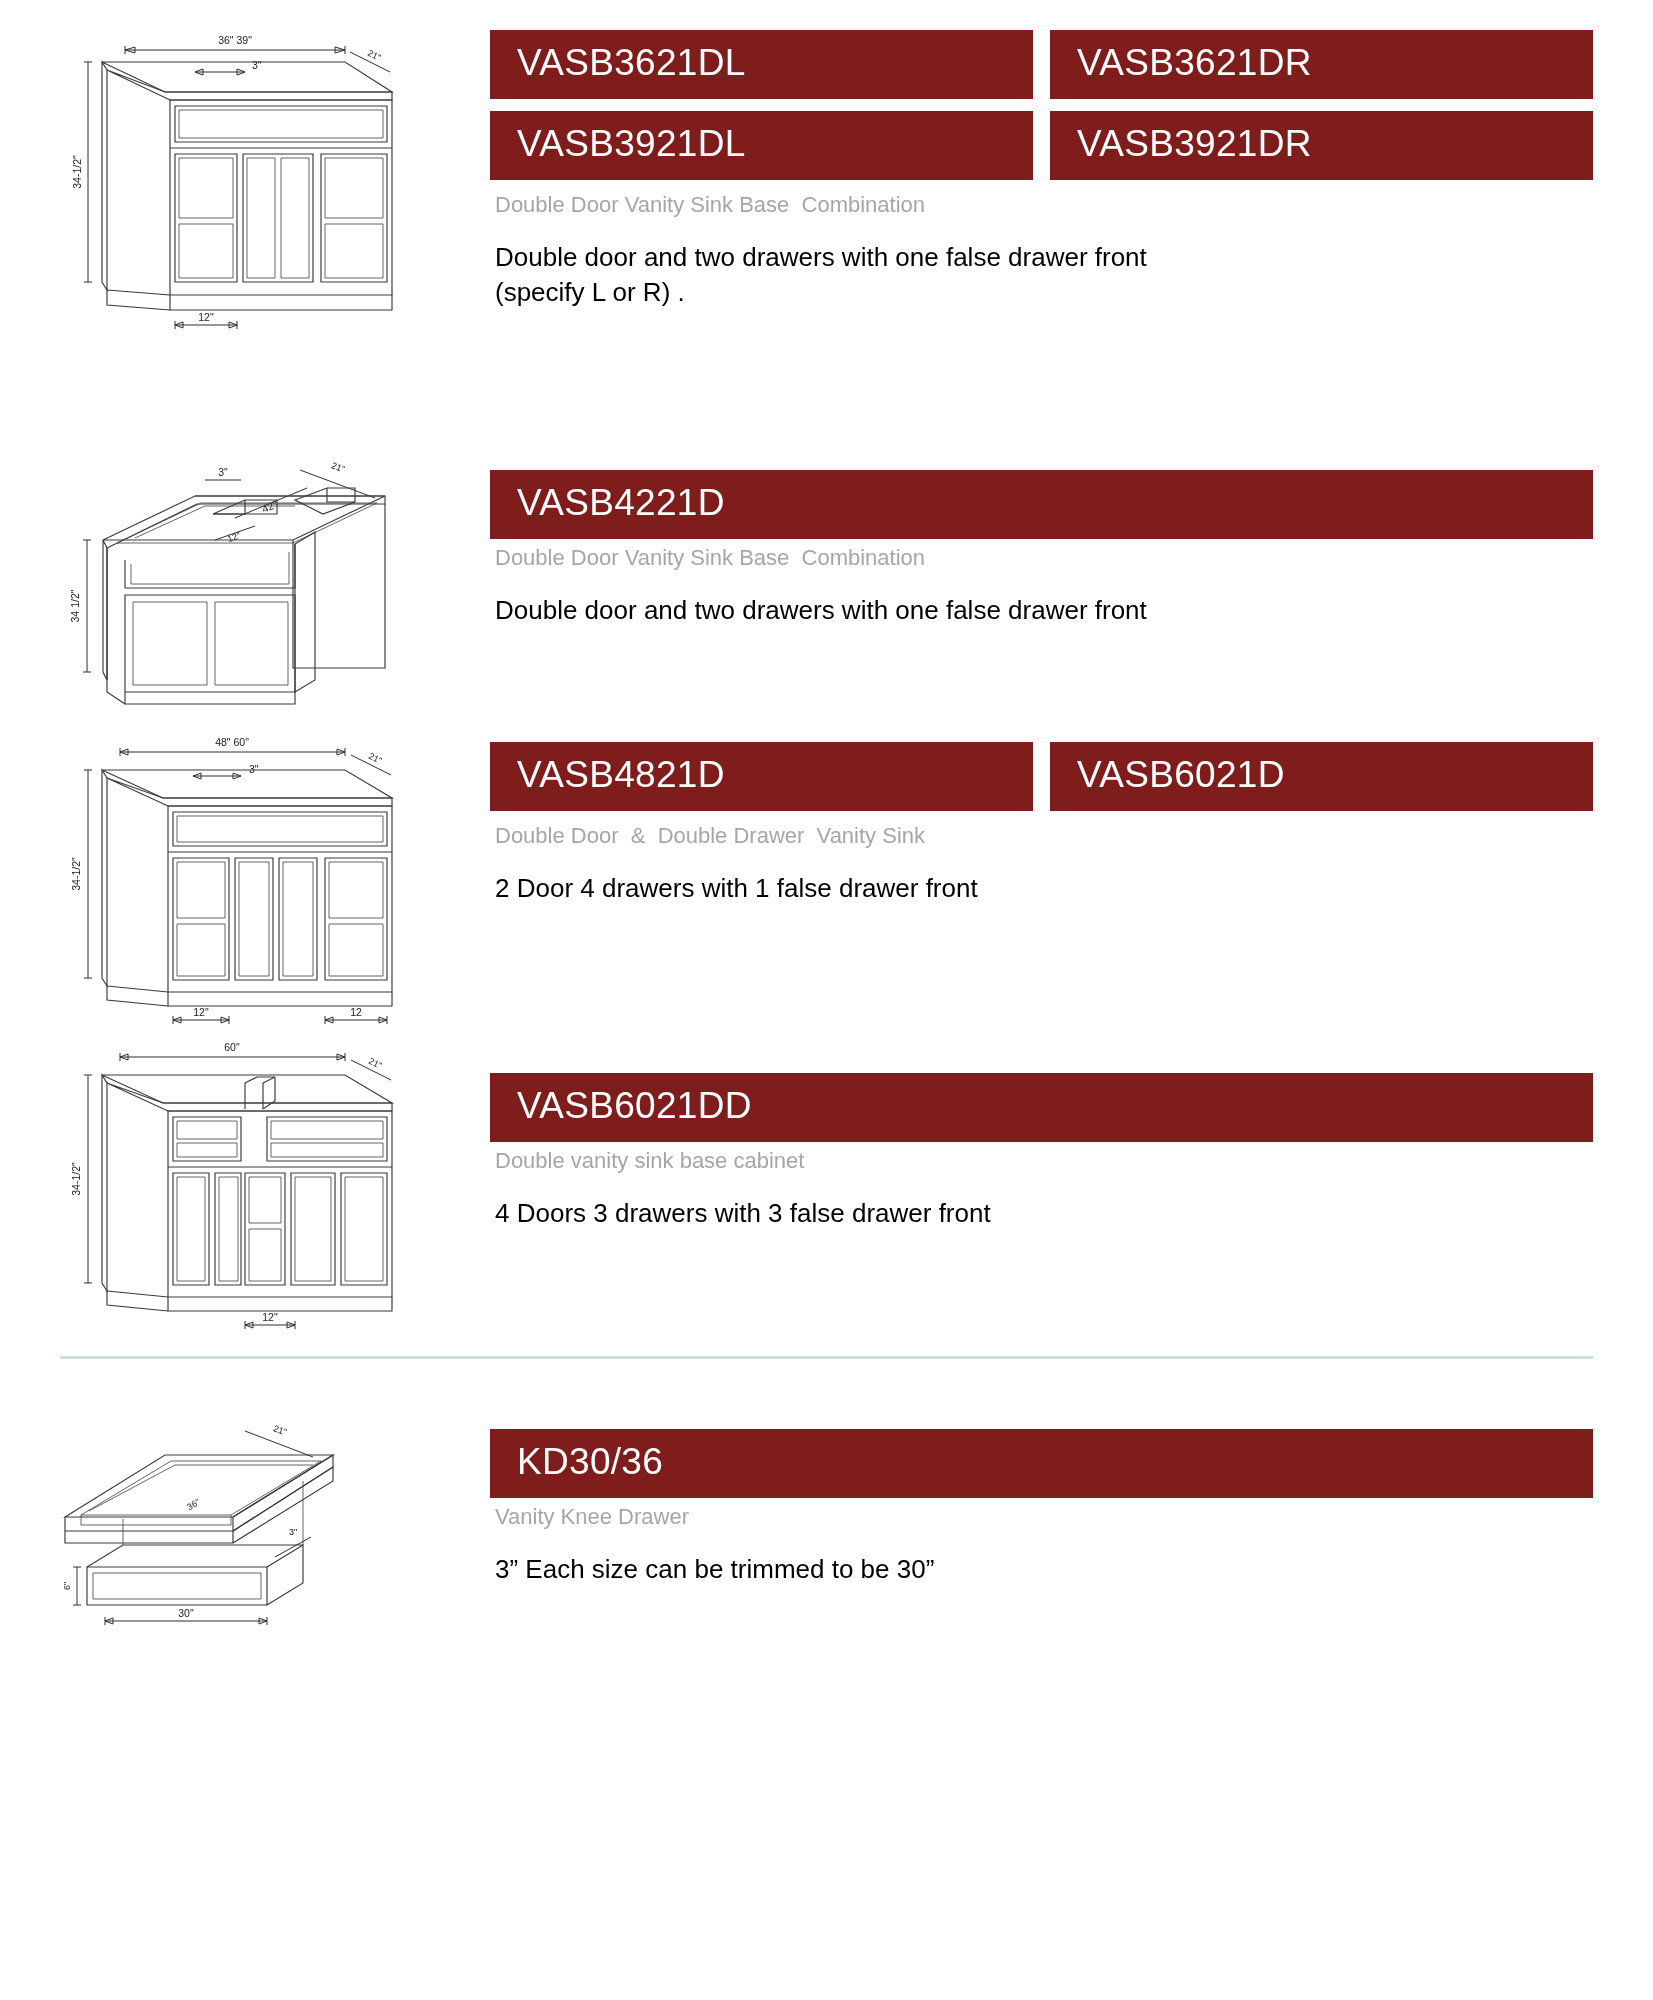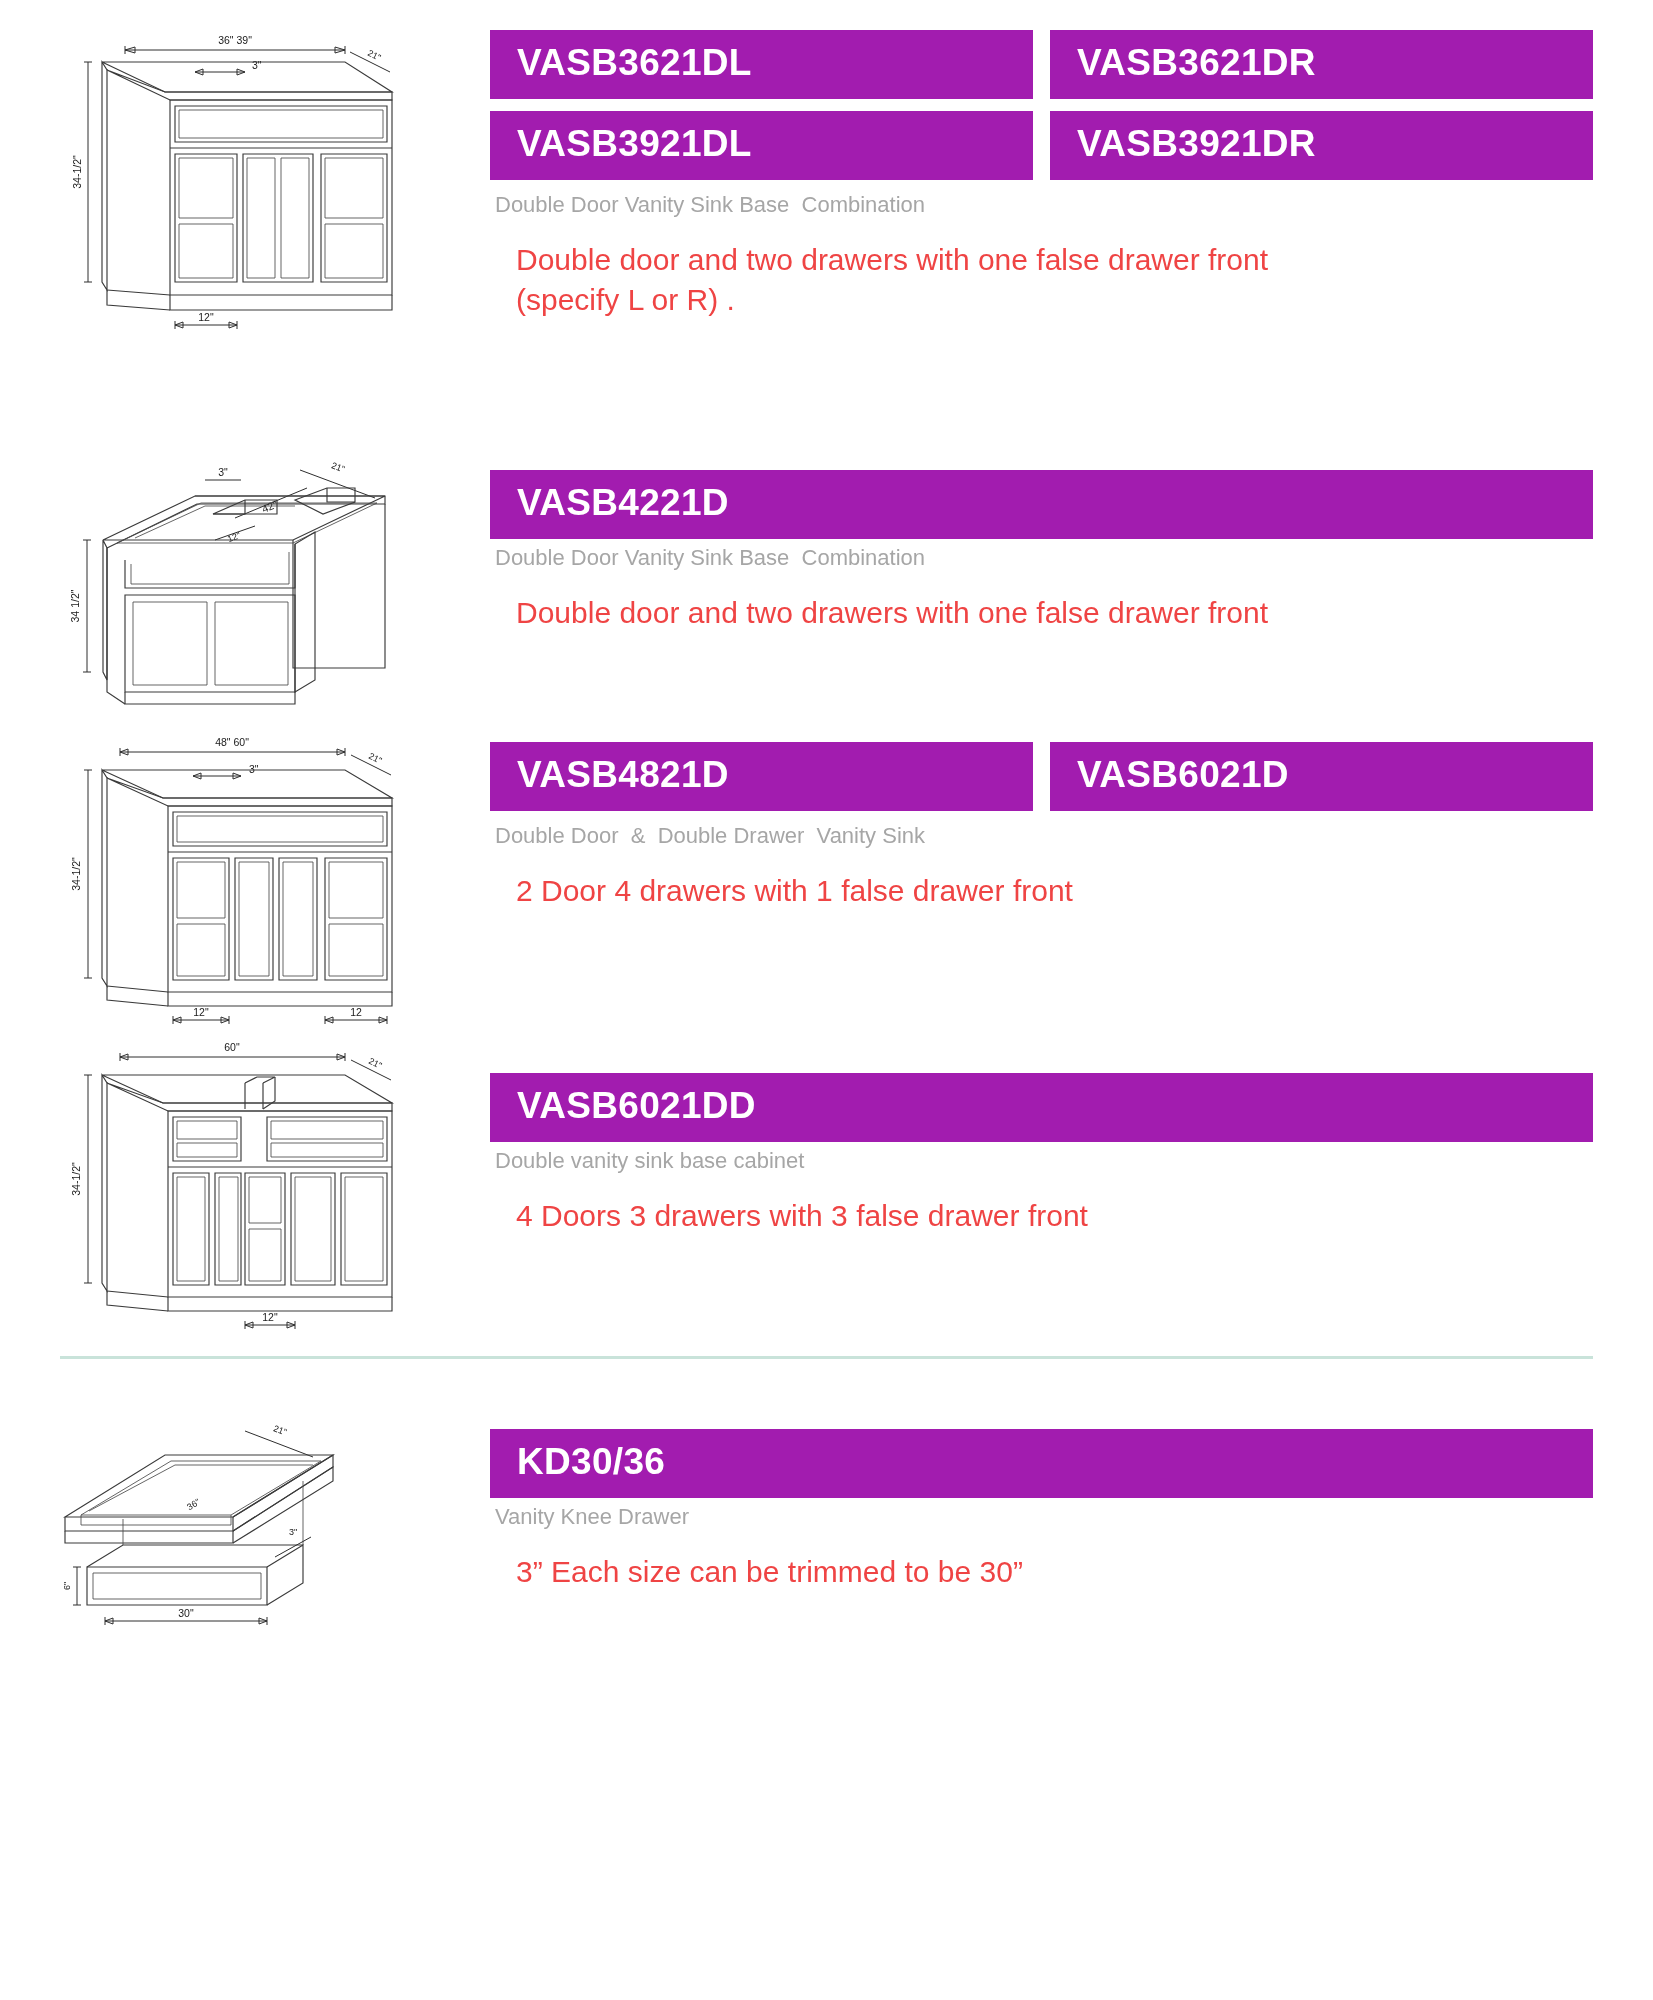--- a/index.html
+++ b/index.html
@@ -38,24 +38,24 @@
   }
 
   
   .badge-grid {
     display: flex;
     gap: 17px;
     margin-bottom: 12px;
   }
 
   .badge {
-    background: #a21caf;
+    background: #7f1d1d;
     color: #ffffff;
     font-size: 37px;
-    font-weight: 700;
+    font-weight: 400;
     letter-spacing: 0.3px;
     padding: 14px 0 16px 27px;
     line-height: 1.05;
     white-space: nowrap;
   }
 
   .badge.half { flex: 1 1 0; min-width: 0; }
   .badge.full { flex: 1 1 100%; }
 
   .badge-grid.single { margin-bottom: 6px; }
@@ -66,26 +66,25 @@
     font-size: 22px;
     font-weight: 400;
     padding-left: 5px;
     margin-bottom: 22px;
     line-height: 1.2;
     white-space: pre;
   }
 
   
   .desc {
-    color: #ef4444;
-    font-size: 30px;
+    color: #000000;
+    font-size: 26px;
     font-weight: 400;
     line-height: 1.33;
     padding-left: 5px;
-    margin-left: 21px;
   }
 
   .desc-line { display: block; white-space: pre; }
 
   .codes-line {
     display: block;
     white-space: pre;
     margin-top: 2px;
   }
 

